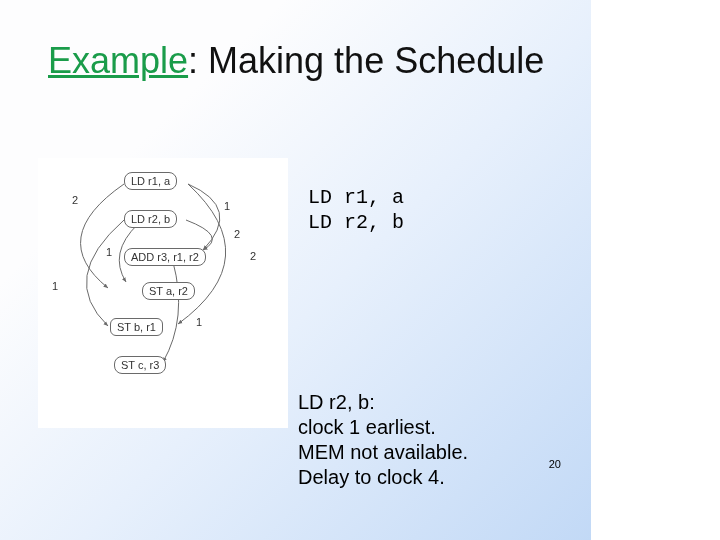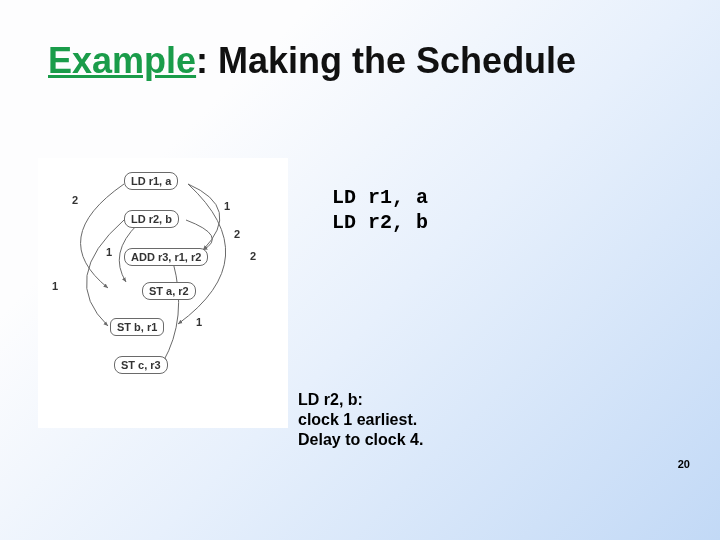--- a/index.html
+++ b/index.html
@@ -4,25 +4,24 @@
 <style>
   html, body {
     margin: 0;
     padding: 0;
     width: 720px;
     height: 540px;
     overflow: hidden;
     font-family: Verdana, Geneva, sans-serif;
   }
   .slide {
-    width: 720px;
+    width: 591px;
     height: 540px;
     background: linear-gradient(135deg, #fdfdfe 0%, #fdfdfe 25%, #e7f0fc 55%, #c2d9f6 100%);
     position: relative;
-    font-weight: bold;
   }
   .title {
     position: absolute;
     left: 48px;
     top: 40px;
     font-size: 36px;
     color: #111;
     white-space: nowrap;
   }
   .title-accent {
@@ -39,28 +38,27 @@
   }
   .code-block {
     position: absolute;
     left: 308px;
     top: 185px;
     font-family: "Courier New", Courier, monospace;
     font-size: 20px;
     line-height: 1.25;
     color: #000;
     white-space: pre;
-    margin-left: 24px;
   }
   .note-block {
     position: absolute;
     left: 298px;
     top: 390px;
     font-family: Verdana, Geneva, sans-serif;
-    font-size: 16px;
+    font-size: 20px;
     line-height: 1.25;
     color: #000;
   }
   .pagenum {
     position: absolute;
     right: 30px;
     bottom: 70px;
     font-size: 11px;
     color: #000;
   }
@@ -131,17 +129,18 @@
     <div class="wlabel" style="left:158px; top:158px;">1</div>
     <div class="wlabel" style="left:68px;  top:88px;">1</div>
   </div>
 
   <div class="code-block"><span>LD r1, a</span>
 <span>LD r2, b</span></div>
 
   <div class="note-block">
     <div>LD r2, b:</div>
     <div>clock 1 earliest.</div>
+    <div>MEM  not available.</div>
     <div>Delay to clock 4.</div>
   </div>
 
   <div class="pagenum">20</div>
 </div>
 
 </body></html>

